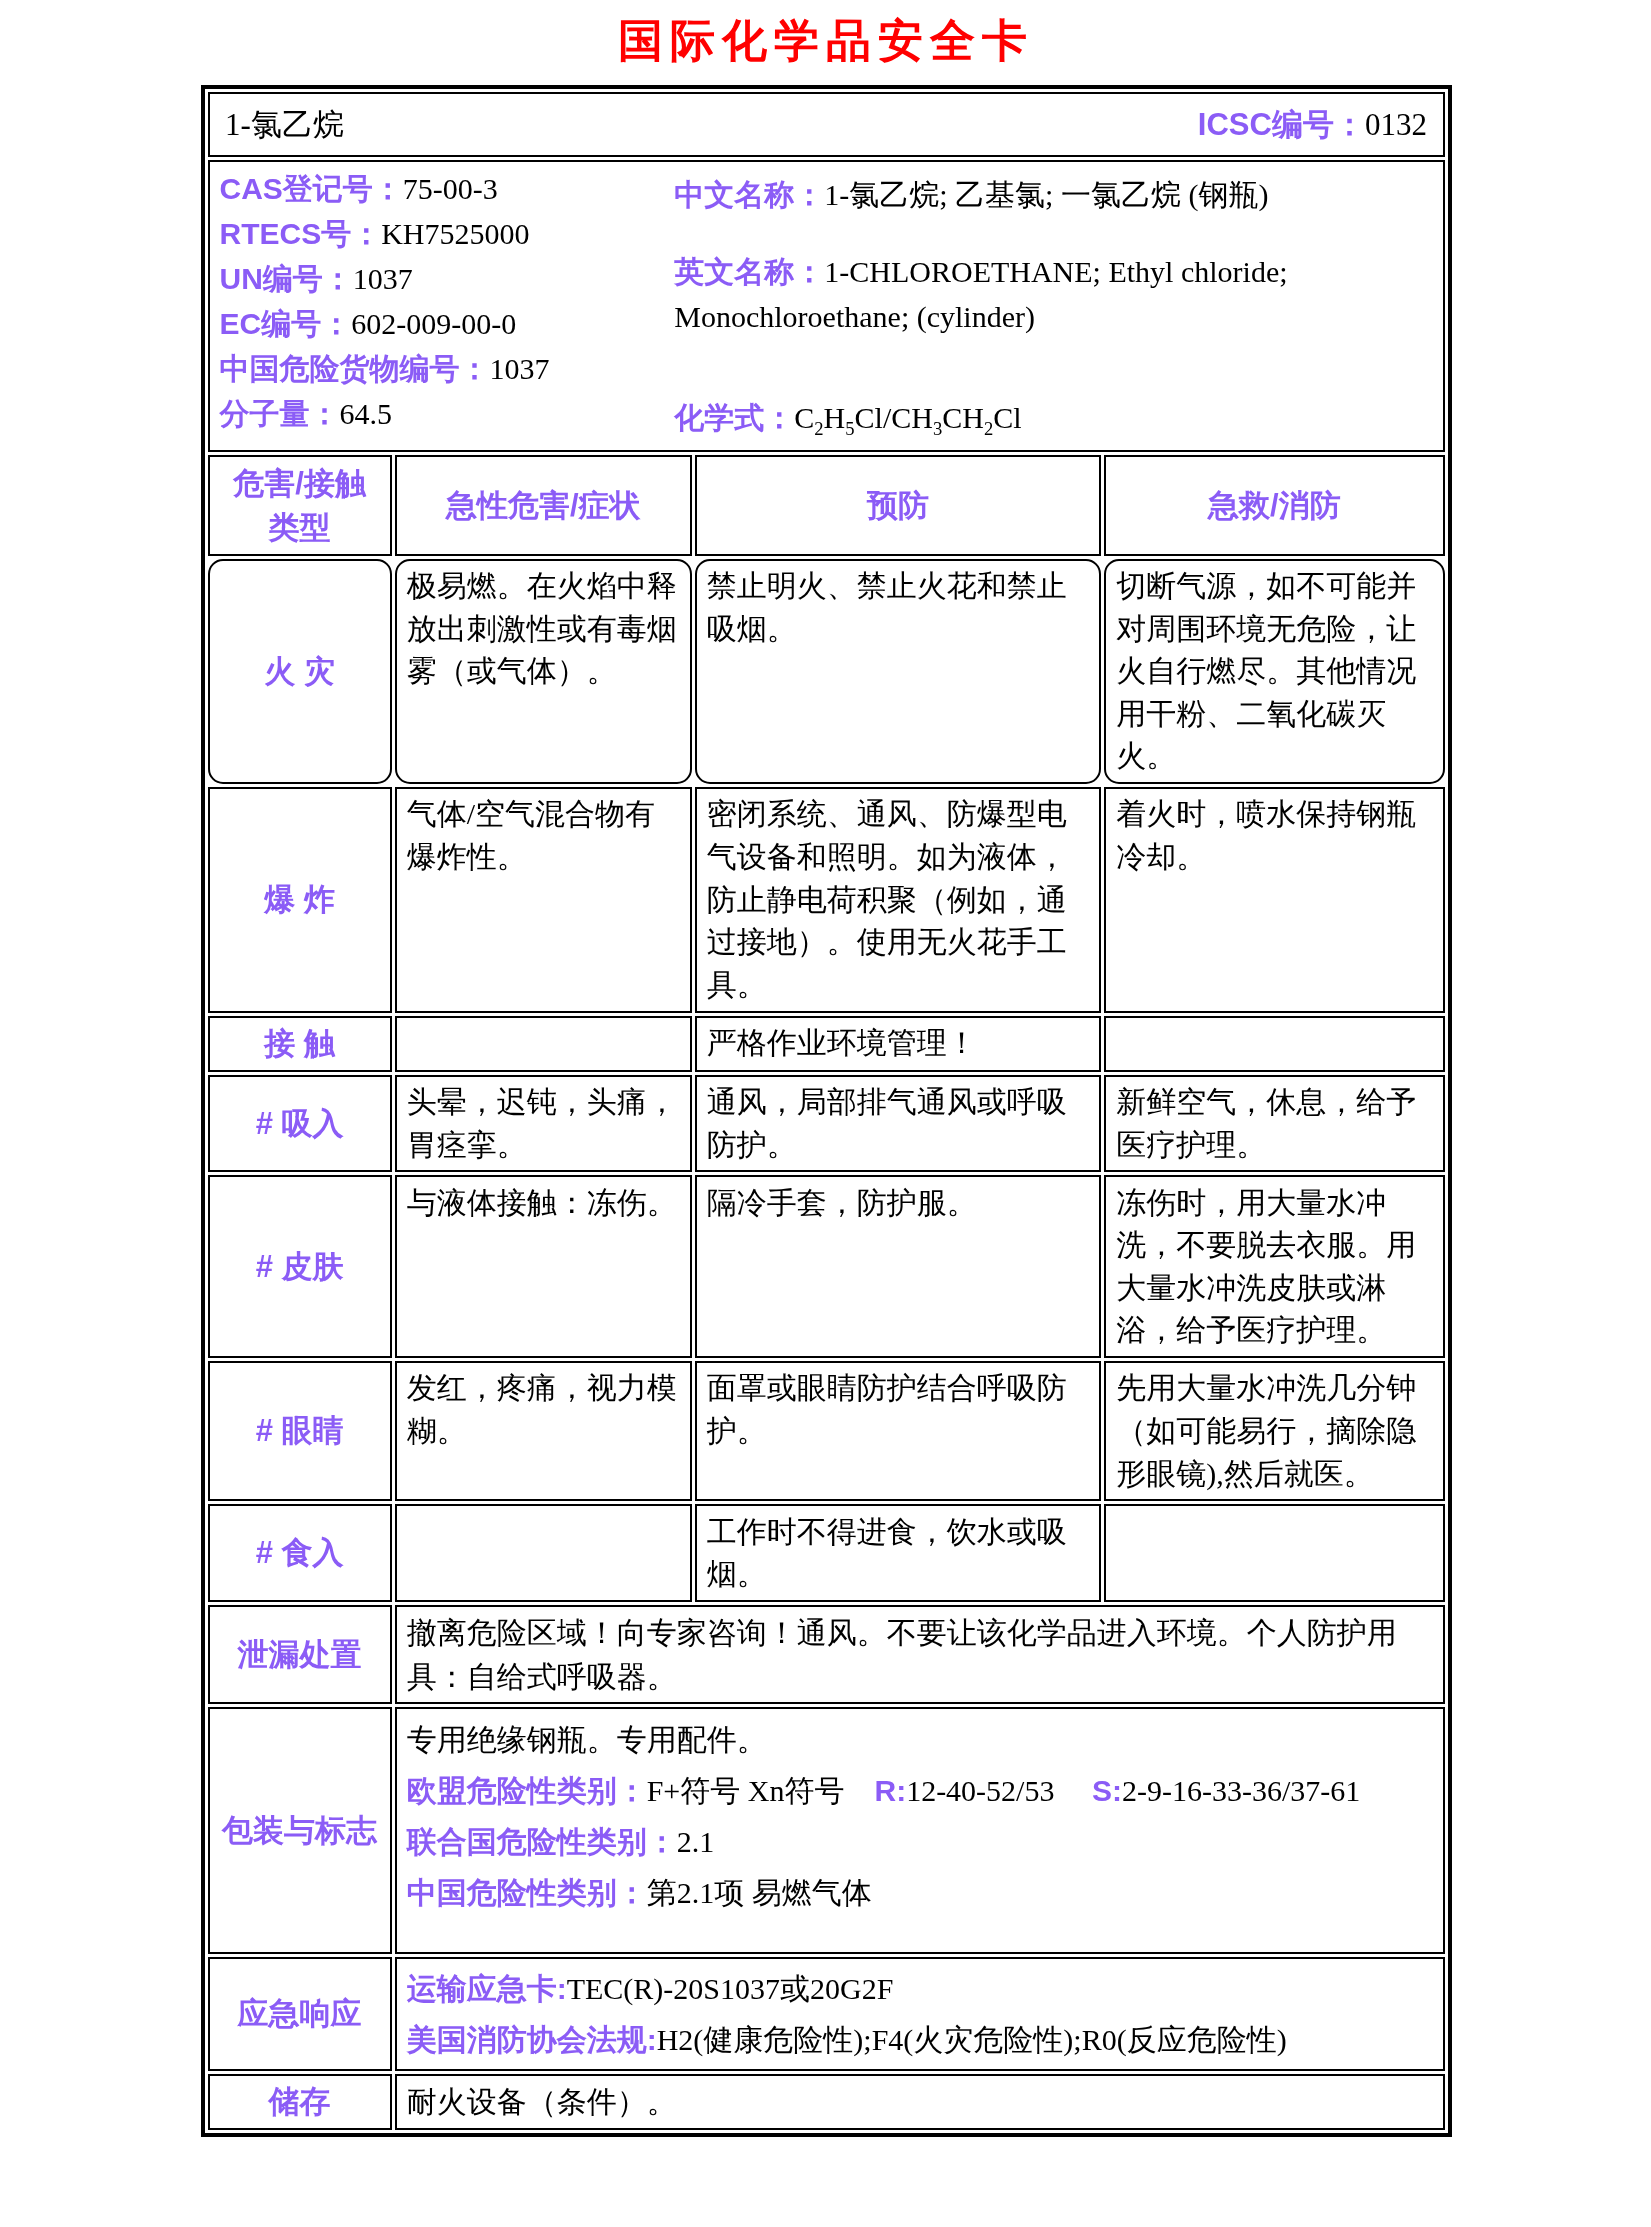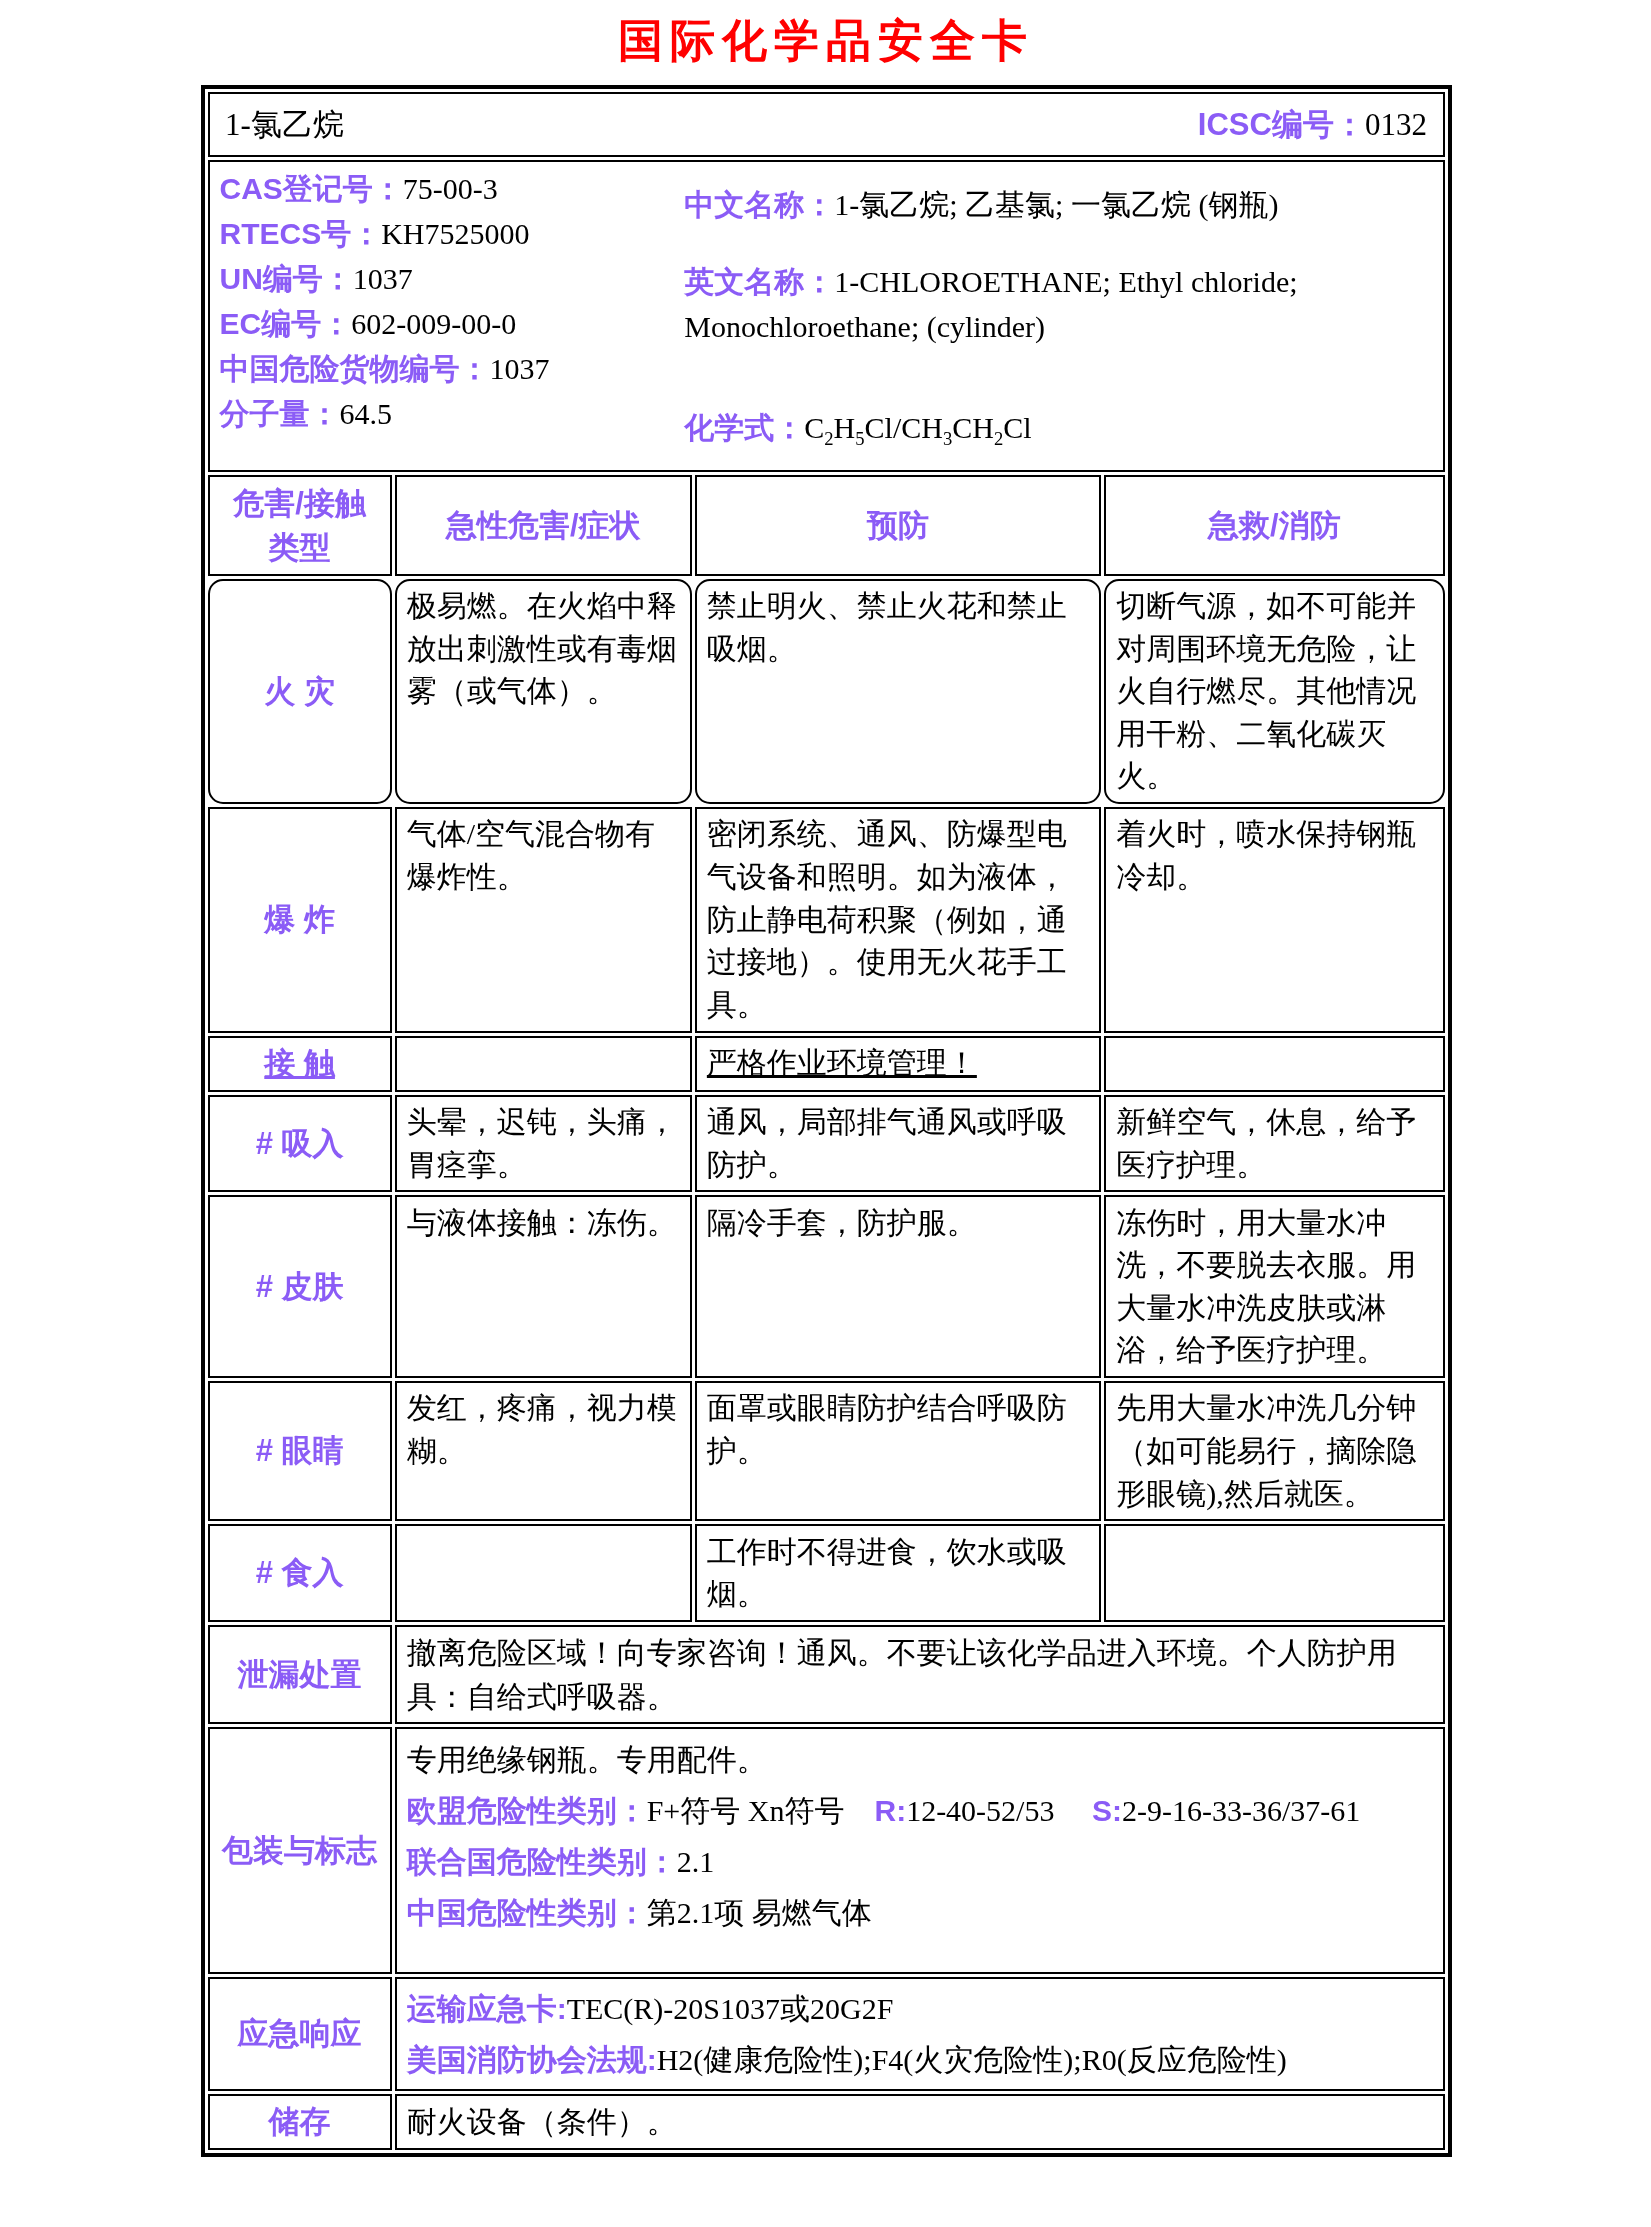--- a/index.html
+++ b/index.html
@@ -49,31 +49,31 @@
   .hd{display:flex;justify-content:space-between;align-items:flex-start;padding:4.2px 5.6px;}
   .hd .nm{font-size:31px;}
   .hd .right{white-space:nowrap;}
   .hd .right .bl{font-size:31px;}
   .hd .right .v{font-size:31px;}
   
   .id-wrap{display:flex;line-height:1.5;}
   .id-left{width:37%;}
   .id-right{width:63%;}
   .id-left .fld{margin:0;}
-  .id-right p{margin:16px;}
+  .id-right p{margin:6px;}
   .id-right .cn{margin-bottom:32px;}
   .id-right .en{margin-bottom:56px;}
   sub{font-size:0.62em;line-height:0;}
   
   tr.rh-head td{height:49px;}
   tr.rh-id td{height:243px;}
   tr.rh-col td{height:83px;}
   tr.rh-fire td{height:168px;border-radius:15px;}
   tr.rh-expl td{height:177px;}
-  tr.rh-contact td{height:39px;text-decoration:underline;}
+  tr.rh-contact td{height:39px;}
   tr.rh-inhale td{height:77px;}
   tr.rh-skin td{height:135px;}
   tr.rh-eye td{height:104px;}
   tr.rh-ingest td{height:63px;}
   tr.rh-spill td{height:63px;}
   tr.rh-pack td{height:234px;margin-left:40px;}
   tr.rh-resp td{height:89px;}
   tr.rh-store td{height:35px;}
   
   td.sect{line-height:1.7;}

